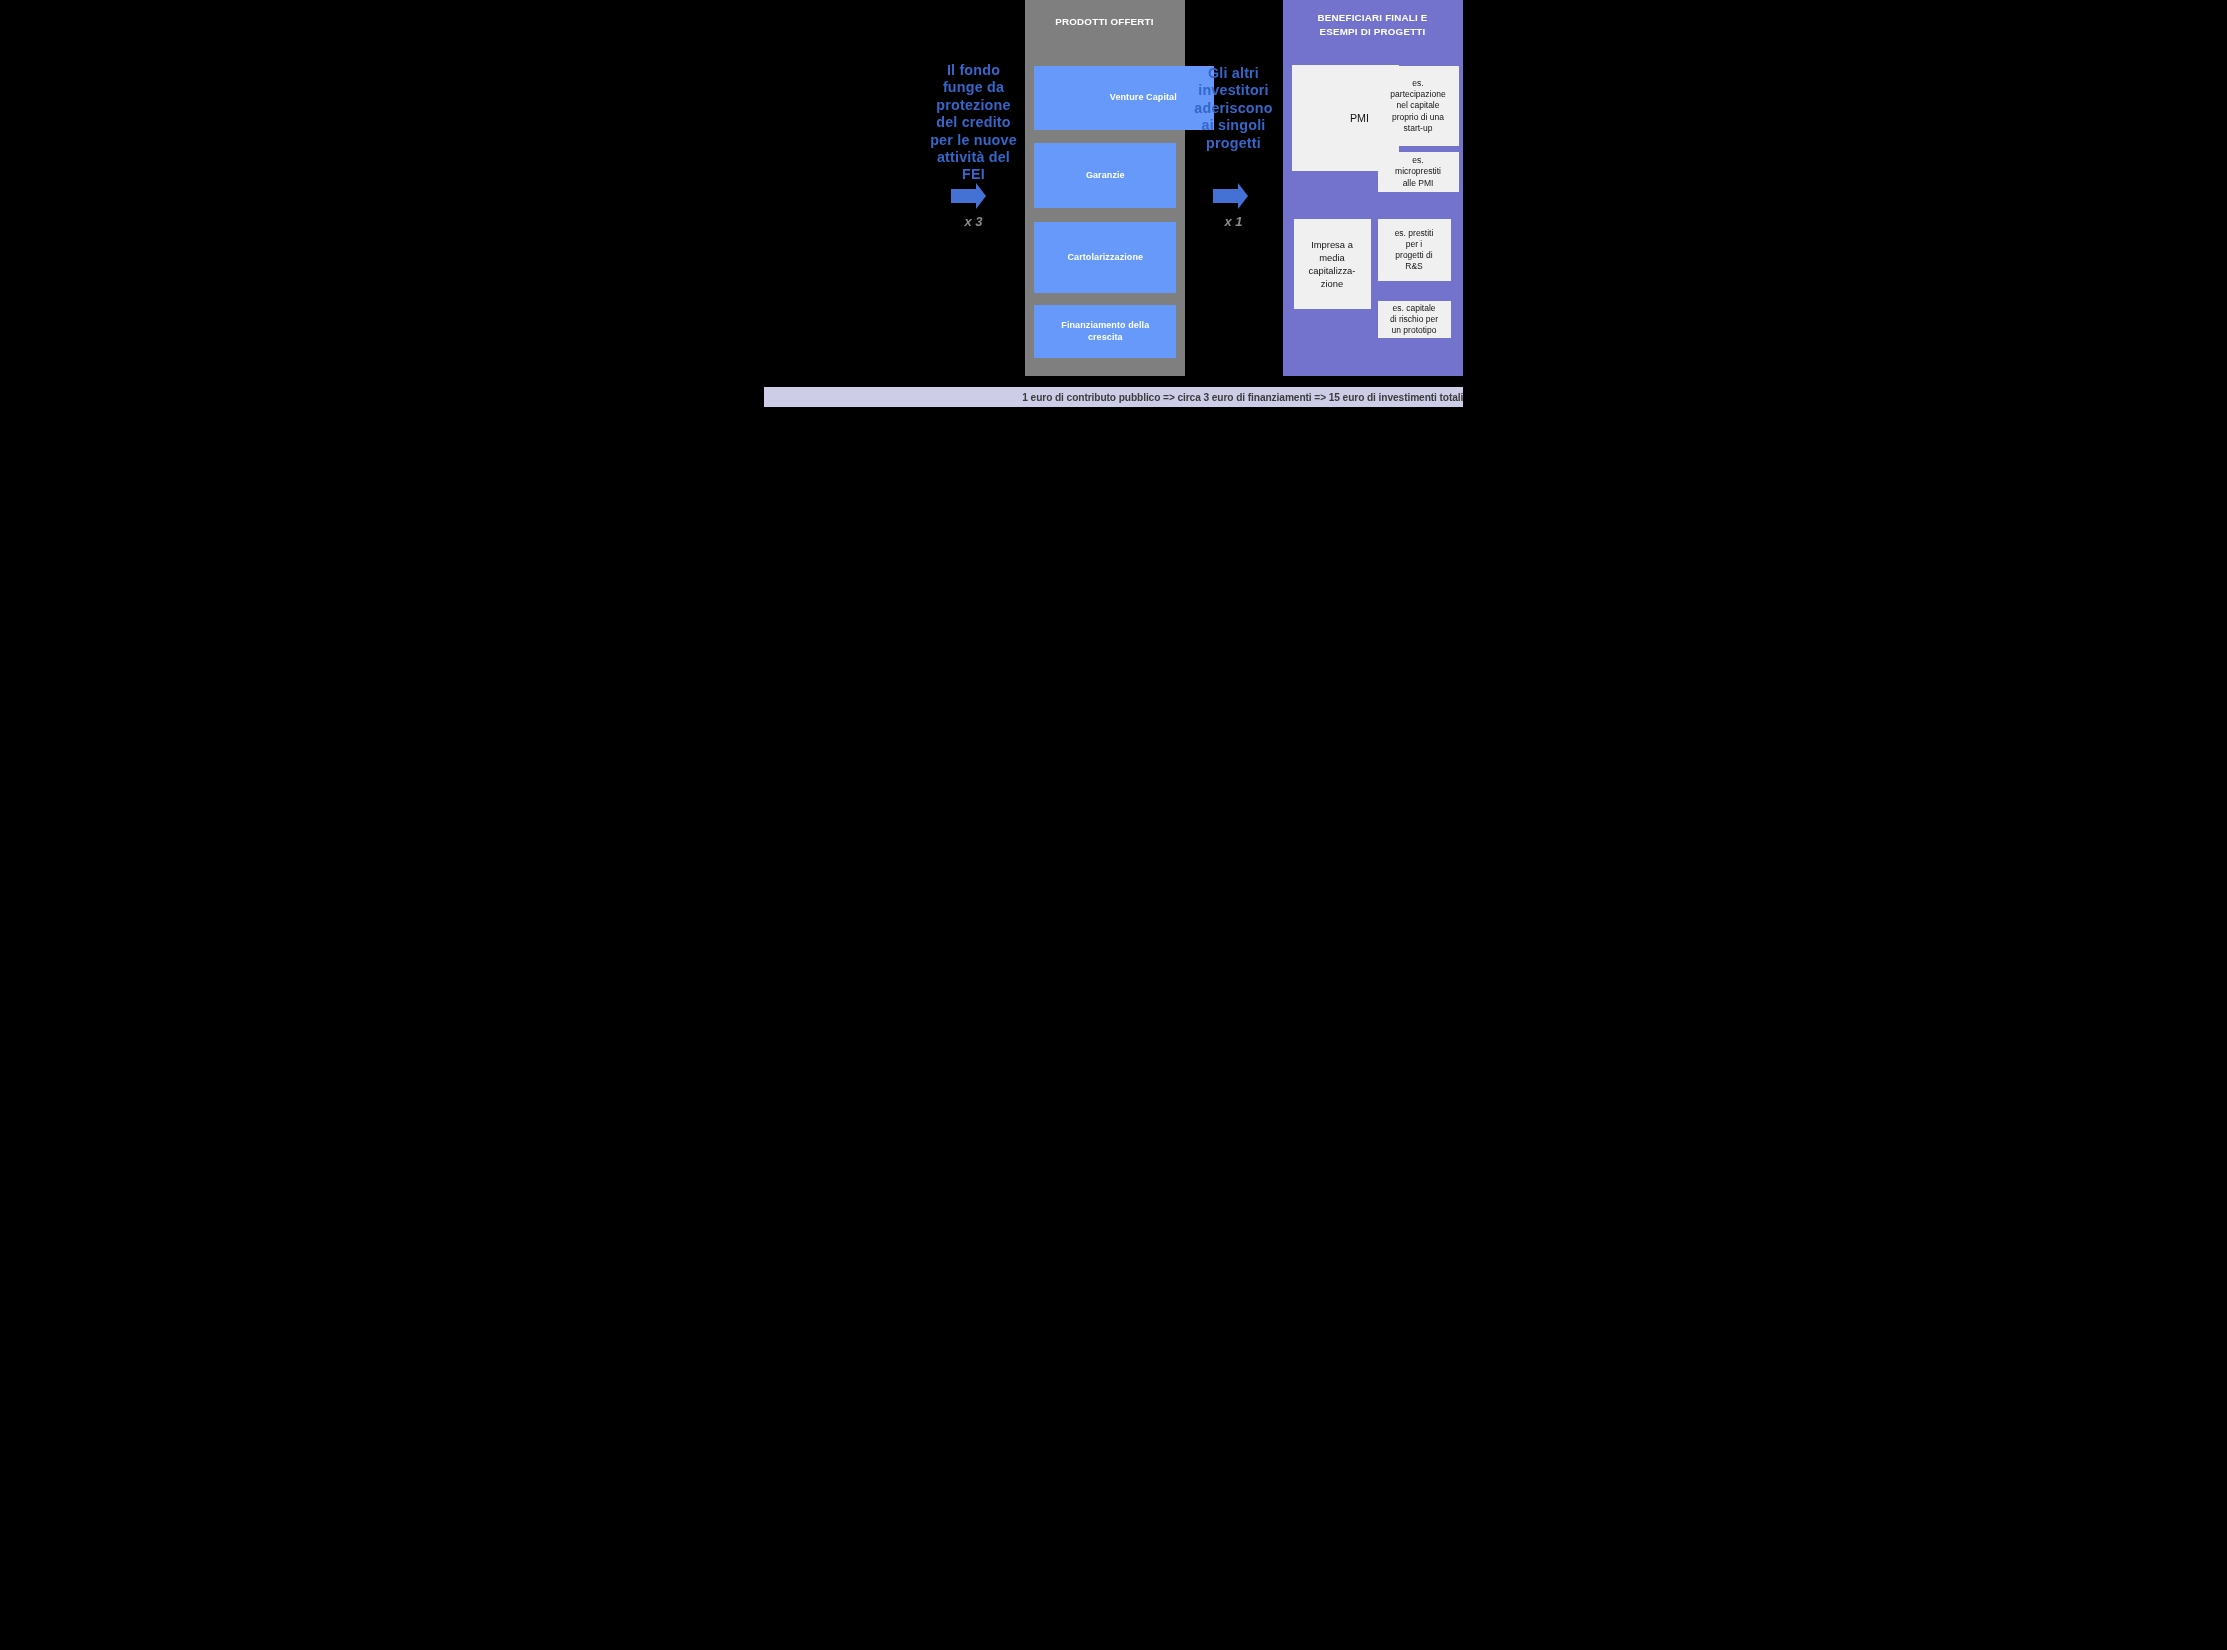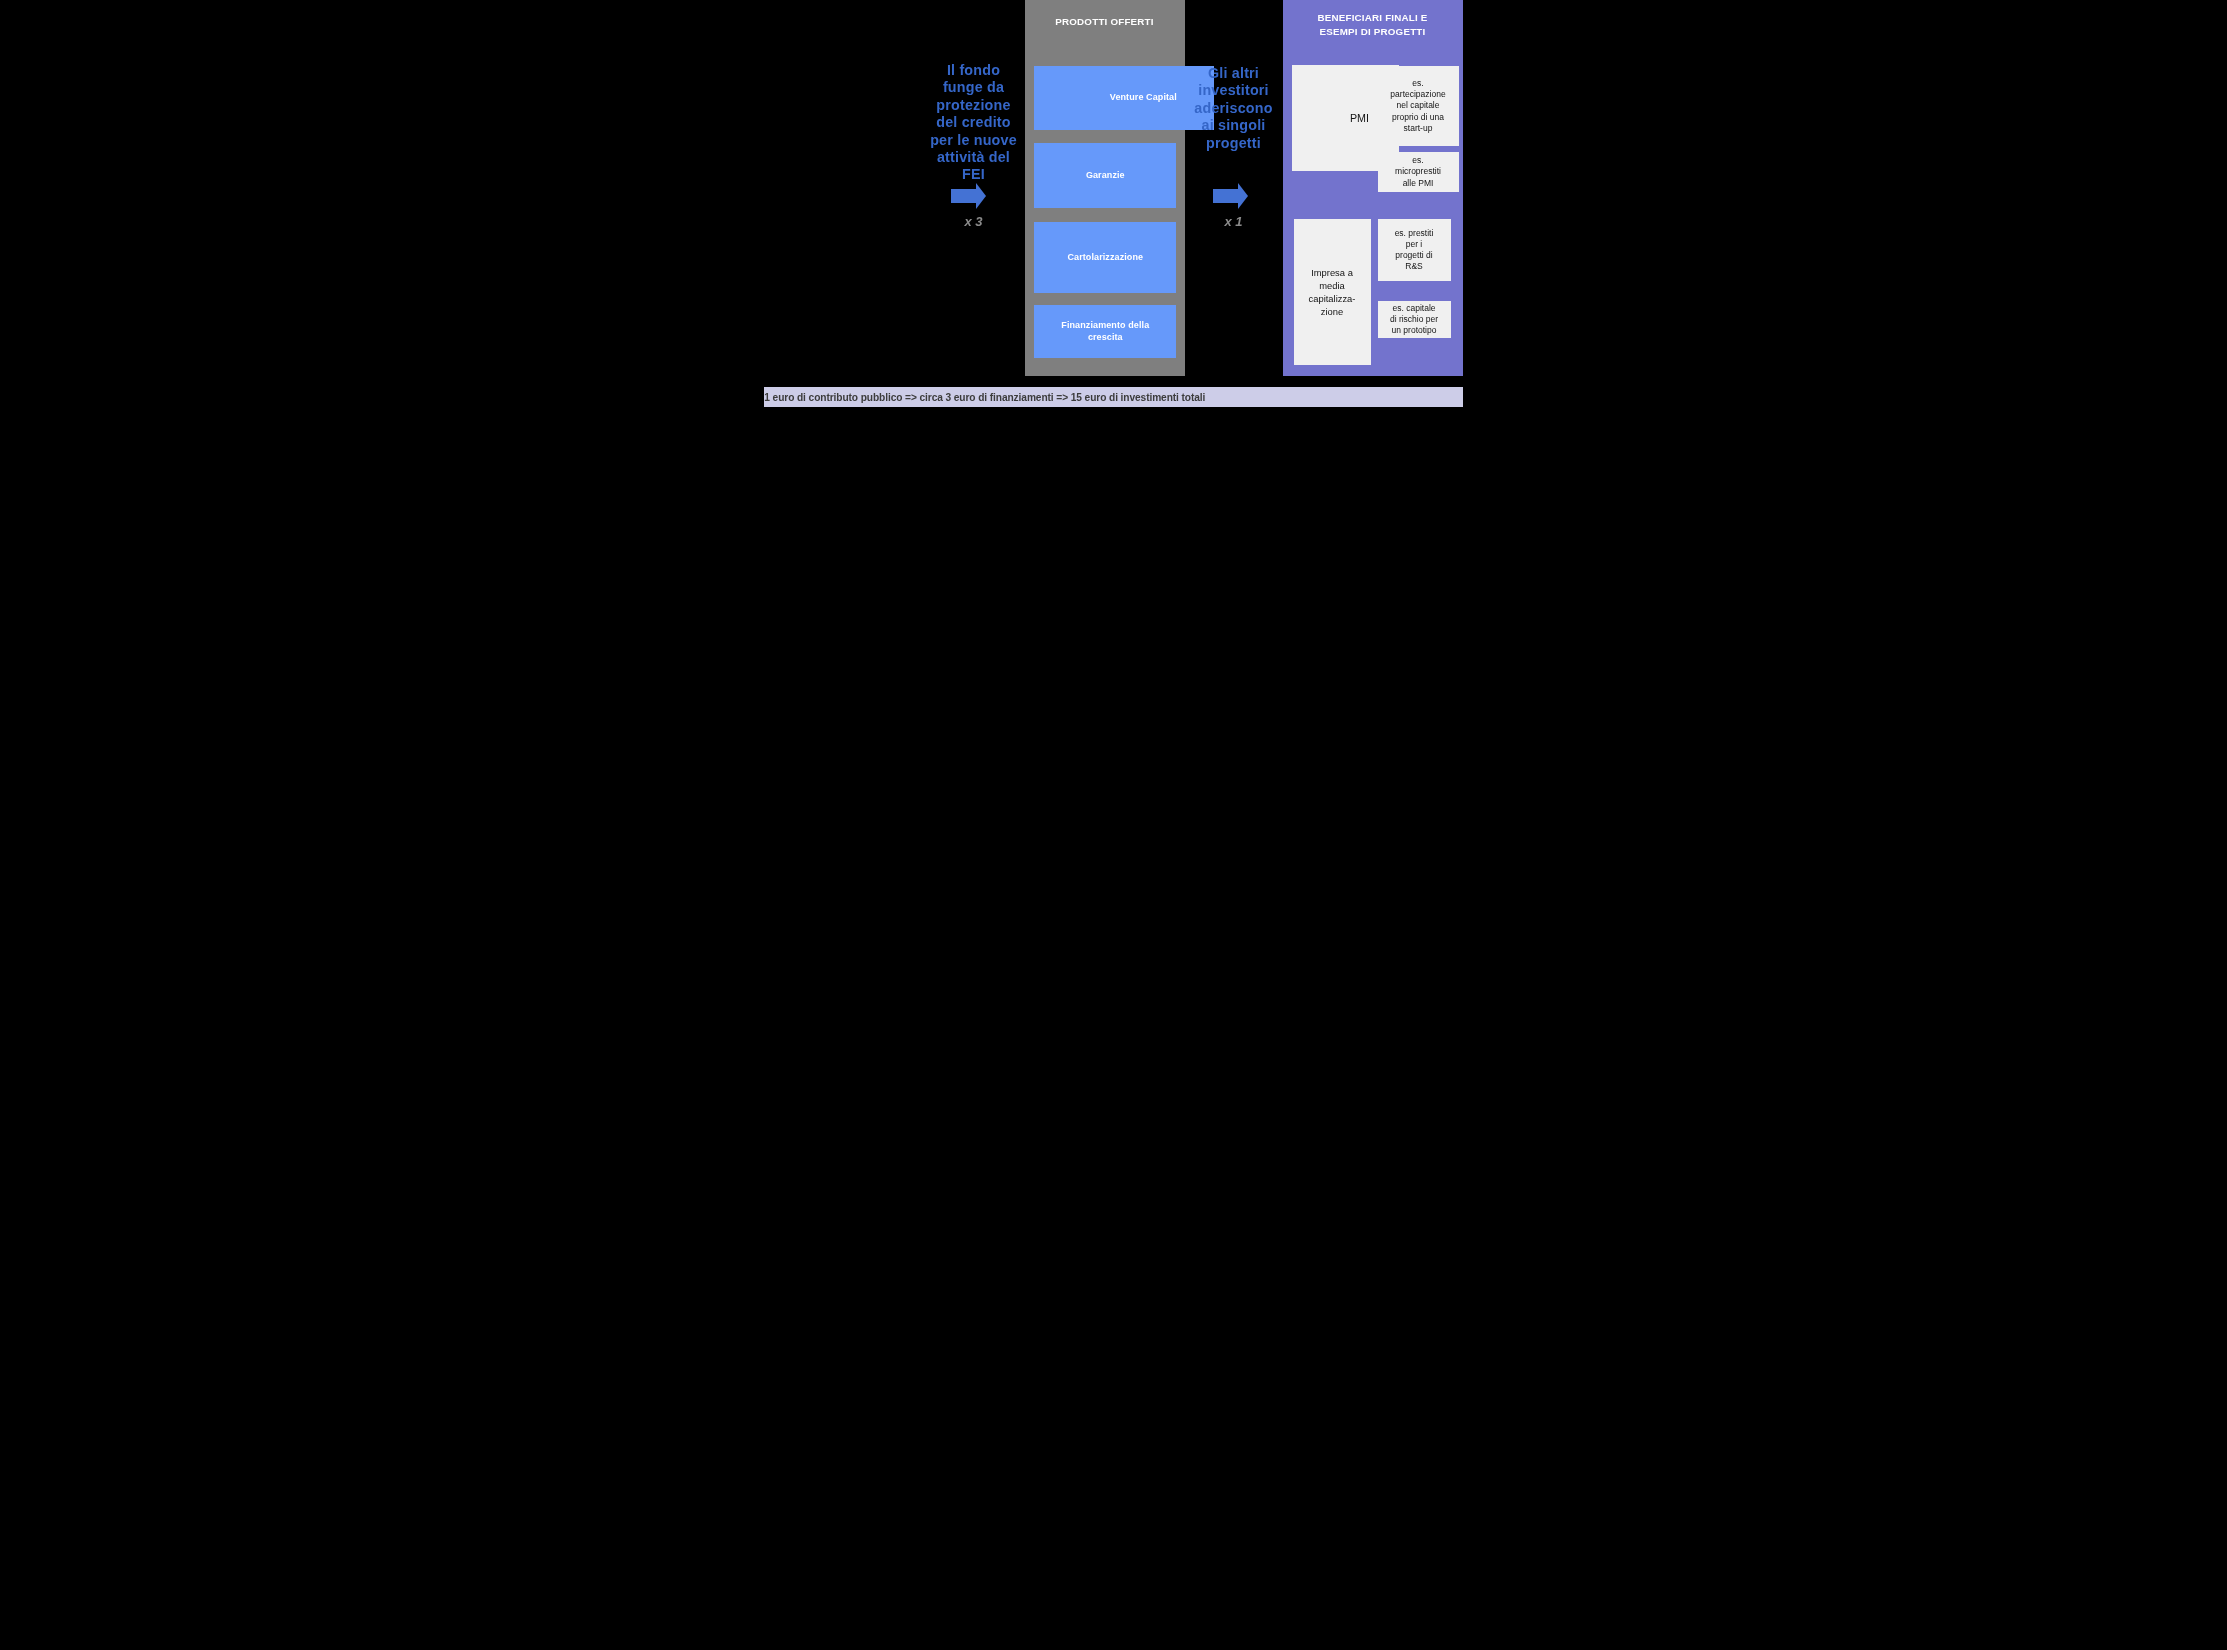--- a/index.html
+++ b/index.html
@@ -77,31 +77,31 @@
   .multiplier-2 { left:423px; }
 
   .benef-box {
     position:absolute;
     background:var(--example-box-bg, #F0F0F0);
     display:flex; align-items:center; justify-content:center;
     text-align:center; color:#141414;
     white-space:pre-line;
   }
   .pmi-box        { left:9.4px;  top:65px; width:79px; height:106px; font-size:10.7px;padding-left:28px; }
-  .impresa-box    { left:11px;  top:219px; width:77px; height:146px; font-size:9.4px; line-height:1.4; }
+  .impresa-box    { left:11px;  top:219px; width:77px; height:90px; font-size:9.4px; line-height:1.4; }
   .ex-box         { font-size:8.5px; line-height:1.3; }
   .ex-partecipazione { left:95px; top:66px; width:81px; height:80px; }
   .ex-micro          { left:95px; top:152px; width:81px; height:40px;  }
   .ex-prestiti       { left:95px; top:219px; width:73px; height:62px; }
   .ex-capitale       { left:95px; top:301px; width:73px; height:37px;  }
 
   .footer-bar {
     position:absolute; left:1.8px; top:387px; width:699px; height:20px;
     background:var(--footer-bg, #CDCDE8);
-    display:flex; align-items:center; justify-content:flex-start;
+    display:flex; align-items:center; justify-content:flex-end;
   }
   .footer-text {
     color:var(--footer-text, #3C3C3C);
     font-weight:bold; font-size:10.2px; letter-spacing:-0.1px;
   }
 </style>
 </head>
 <body>
 
 <div class="canvas">

